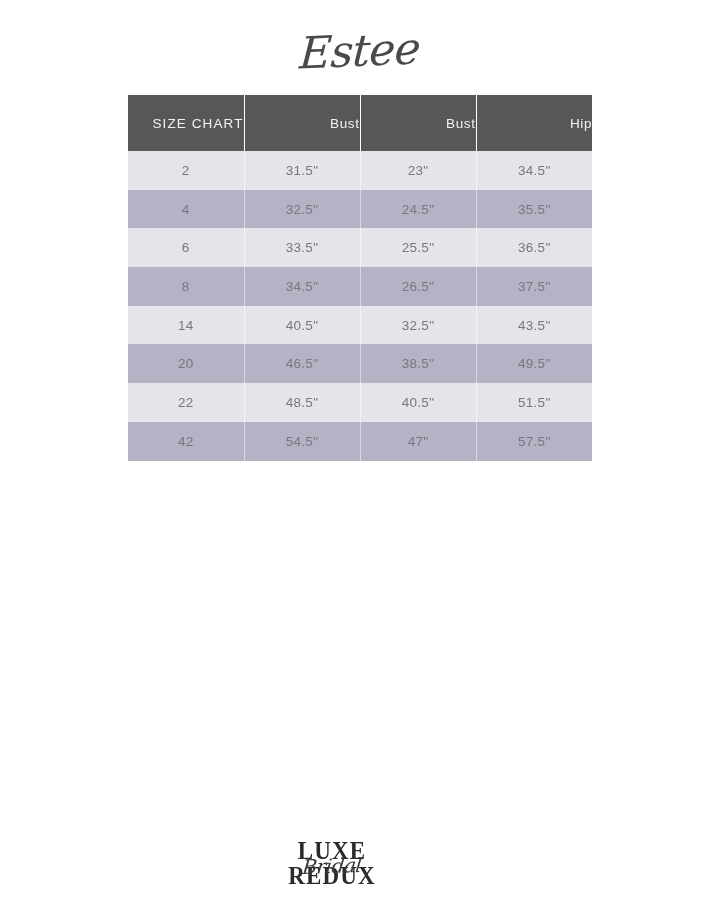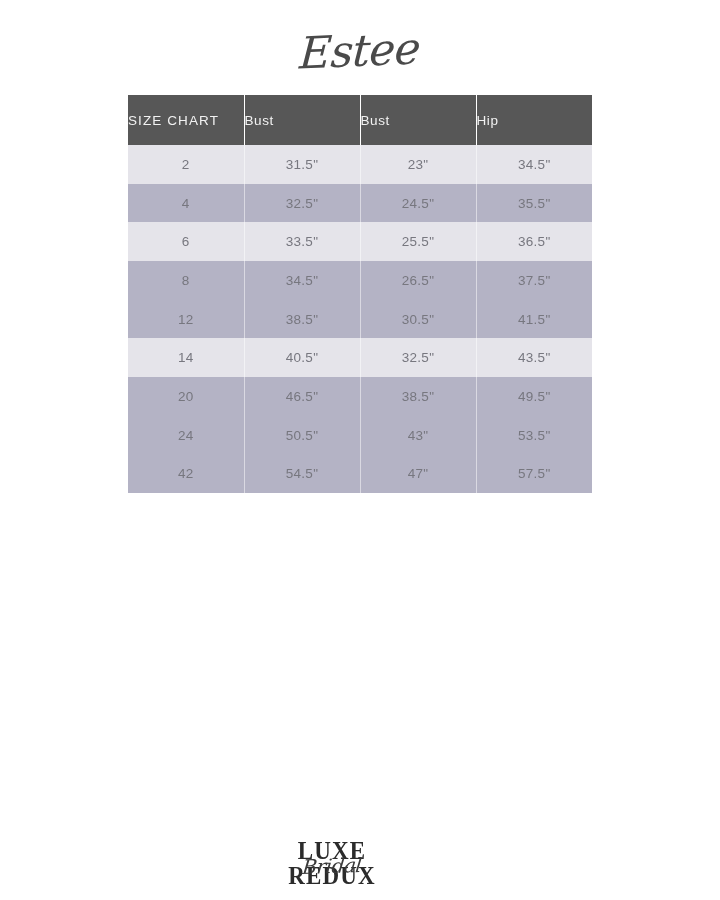--- a/index.html
+++ b/index.html
@@ -49,23 +49,23 @@
     width: 464px;
     table-layout: fixed;
   }
   table.size-chart col { width: 116px; }
 
   thead th {
     background: #575757;
     color: #f2f2f2;
     font-size: 13.5px;
     font-weight: 400;
-    height: 50px;
+    height: 56px;
     padding: 0;
-    text-align: left;
+    text-align: right;
     vertical-align: middle;
     border-right: 1px solid #ffffff;
     letter-spacing: 0.6px;
   }
   thead th:last-child { border-right: none; }
   thead th.col-size {
     letter-spacing: 1.1px;
   }
 
   tbody td {
@@ -168,43 +168,37 @@
           <td>33.5"</td>
           <td>25.5"</td>
           <td>36.5"</td>
         </tr>
         <tr class="row-dark">
           <td>8</td>
           <td>34.5"</td>
           <td>26.5"</td>
           <td>37.5"</td>
         </tr>
-        <tr class="row-dark">
-          <td>12</td>
-          <td>38.5"</td>
-          <td>30.5"</td>
-          <td>41.5"</td>
-        </tr>
         <tr class="row-light">
           <td>14</td>
           <td>40.5"</td>
           <td>32.5"</td>
           <td>43.5"</td>
         </tr>
         <tr class="row-dark">
           <td>20</td>
           <td>46.5"</td>
           <td>38.5"</td>
           <td>49.5"</td>
         </tr>
-        <tr class="row-dark">
-          <td>24</td>
-          <td>50.5"</td>
-          <td>43"</td>
-          <td>53.5"</td>
+        <tr class="row-light">
+          <td>22</td>
+          <td>48.5"</td>
+          <td>40.5"</td>
+          <td>51.5"</td>
         </tr>
         <tr class="row-dark">
           <td>42</td>
           <td>54.5"</td>
           <td>47"</td>
           <td>57.5"</td>
         </tr>
       </tbody>
   </table>
 </div>

